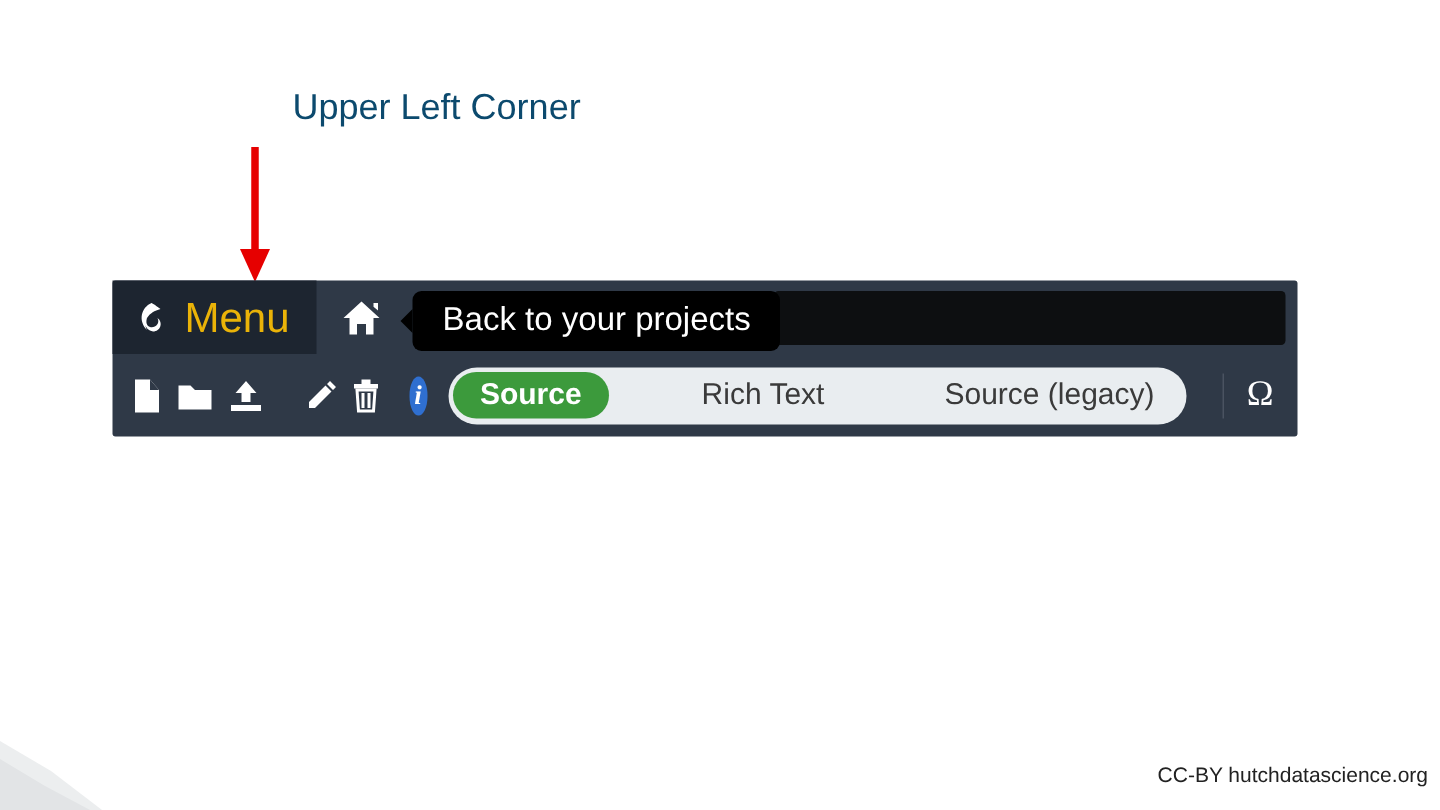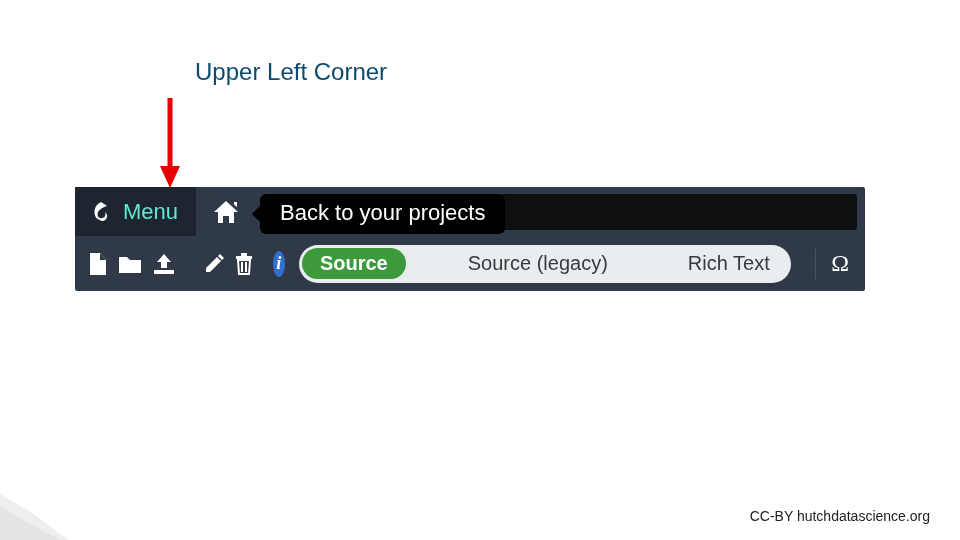--- a/index.html
+++ b/index.html
@@ -39,22 +39,22 @@
   }
   .menu-cell {
     display: flex;
     align-items: center;
     gap: 10px;
     padding: 0 18px 0 14px;
     background: #1d2530;
     color: #fff;
   }
   .menu-text {
-    font-size: 22px;
-    color: #5eead4;
+    font-size: 28px;
+    color: #eab308;
   }
   .overleaf-logo { width: 24px; height: 24px; }
   .home-cell {
     display: flex;
     align-items: center;
     justify-content: center;
     width: 60px;
     color: #fff;
   }
   .tooltip {
@@ -156,21 +156,21 @@
     font-family: "Times New Roman", serif;
     padding: 0 6px 0 2px;
   }
   .corner-shape {
     position: absolute;
     left: 0;
     bottom: 0;
   }
   .attribution {
     position: absolute;
-    right: 30px;
+    right: 8px;
     bottom: 16px;
     font-size: 14px;
     color: #222;
   }
 </style>
 </head>
 <body>
 
 <div class="annotation-label">Upper Left Corner</div>
 
@@ -229,22 +229,22 @@
         <path d="M5 8 H17 L16 22 H6 Z" fill="none" stroke="#fff" stroke-width="2"></path>
         <line x1="9" y1="10" x2="9" y2="20" stroke="#fff" stroke-width="2"></line>
         <line x1="13" y1="10" x2="13" y2="20" stroke="#fff" stroke-width="2"></line>
       </svg>
     </span>
     <span class="info-badge">
       <span>i</span>
     </span>
     <div class="editor-switch">
       <div class="opt active">Source</div>
+      <div class="opt">Rich Text</div>
       <div class="opt">Source (legacy)</div>
-      <div class="opt">Rich Text</div>
     </div>
     <span class="row2-spacer"></span>
     <span class="divider"></span>
     <span class="omega">
       <span>Ω</span>
     </span>
   </div>
 </div>
 
 <svg class="corner-shape" width="68" height="46">

